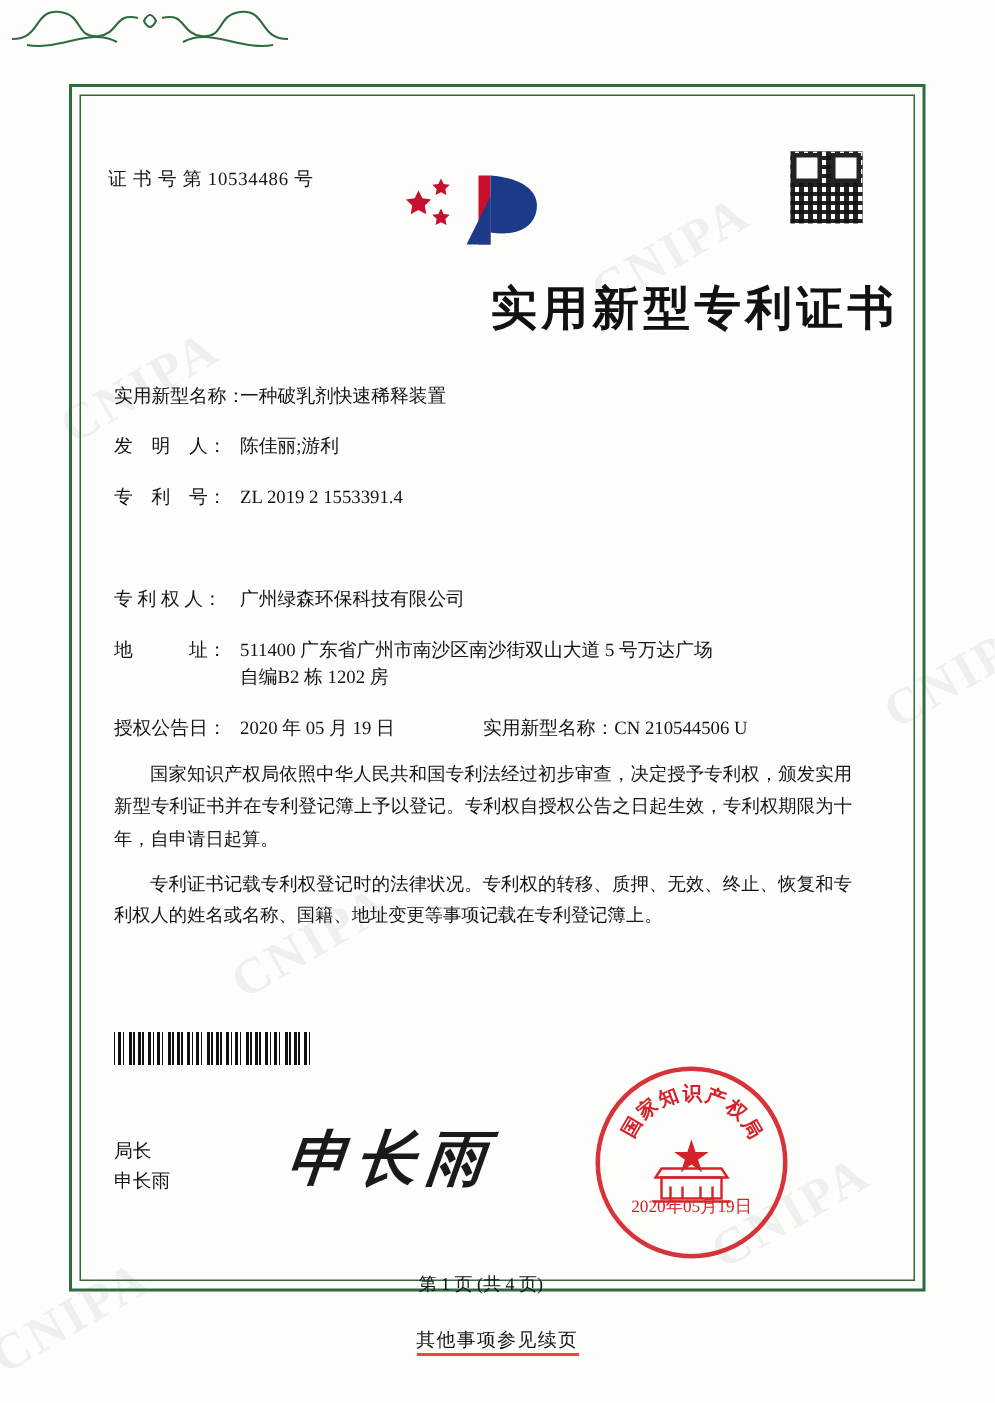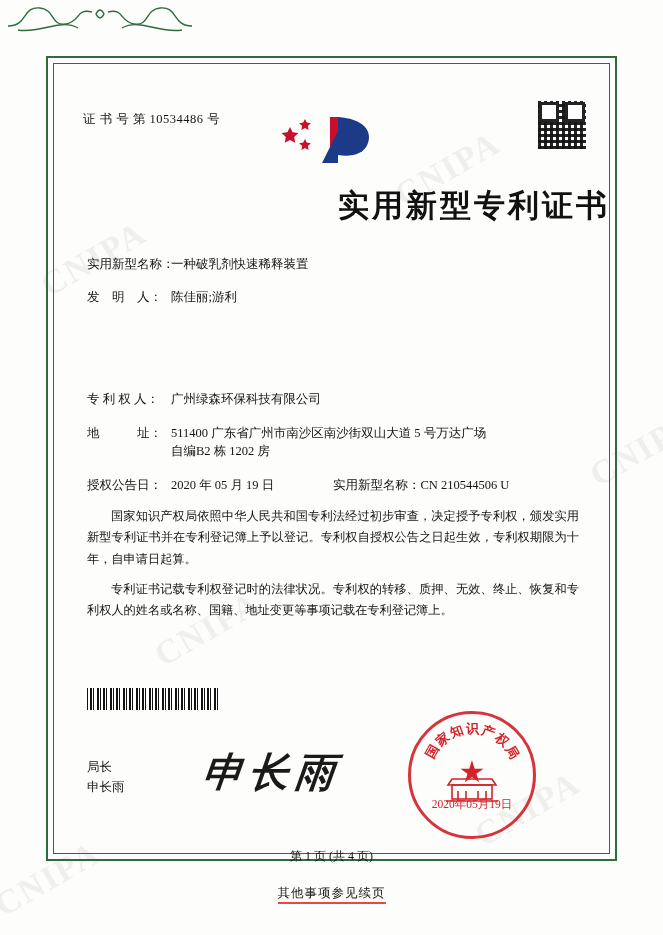--- a/index.html
+++ b/index.html
@@ -59,21 +59,21 @@
     color: #2e6b3e;
     font-size: 24px;
     letter-spacing: -2px;
     text-align: center;
     line-height: 36px;
   }
 
   
   #content {
     position: absolute;
-    left: 53px; top: 63px;
+    left: 42px; top: 63px;
     width: 557px; height: 791px;
   }
 
   
   #cert-no {
     position: absolute;
     left: 30px; top: 48px;
     font-size: 12.5px;
     color: #141414;
     letter-spacing: 0.5px;
@@ -309,20 +309,23 @@
     <div id="title">实用新型专利证书</div>
 
     <div class="field" id="f-name">
       <span class="lbl lbl-w">实用新型名称：</span><span class="val">一种破乳剂快速稀释装置</span>
     </div>
 
     <div class="field" id="f-inv">
       <span class="lbl lbl-w">发　明　人：</span><span class="val">陈佳丽;游利</span>
     </div>
 
+    <div class="field" id="f-patno">
+      <span class="lbl lbl-w">专　利　号：</span><span class="val">ZL 2019 2 1553391.4</span>
+    </div>
 
 
     <div class="field" id="f-owner">
       <span class="lbl lbl-w">专 利 权 人：</span><span class="val">广州绿森环保科技有限公司</span>
     </div>
 
     <div class="field" id="f-addr">
       <span class="lbl lbl-w">地　　　址：</span><span class="val">511400 广东省广州市南沙区南沙街双山大道 5 号万达广场</span>
     </div>
 

